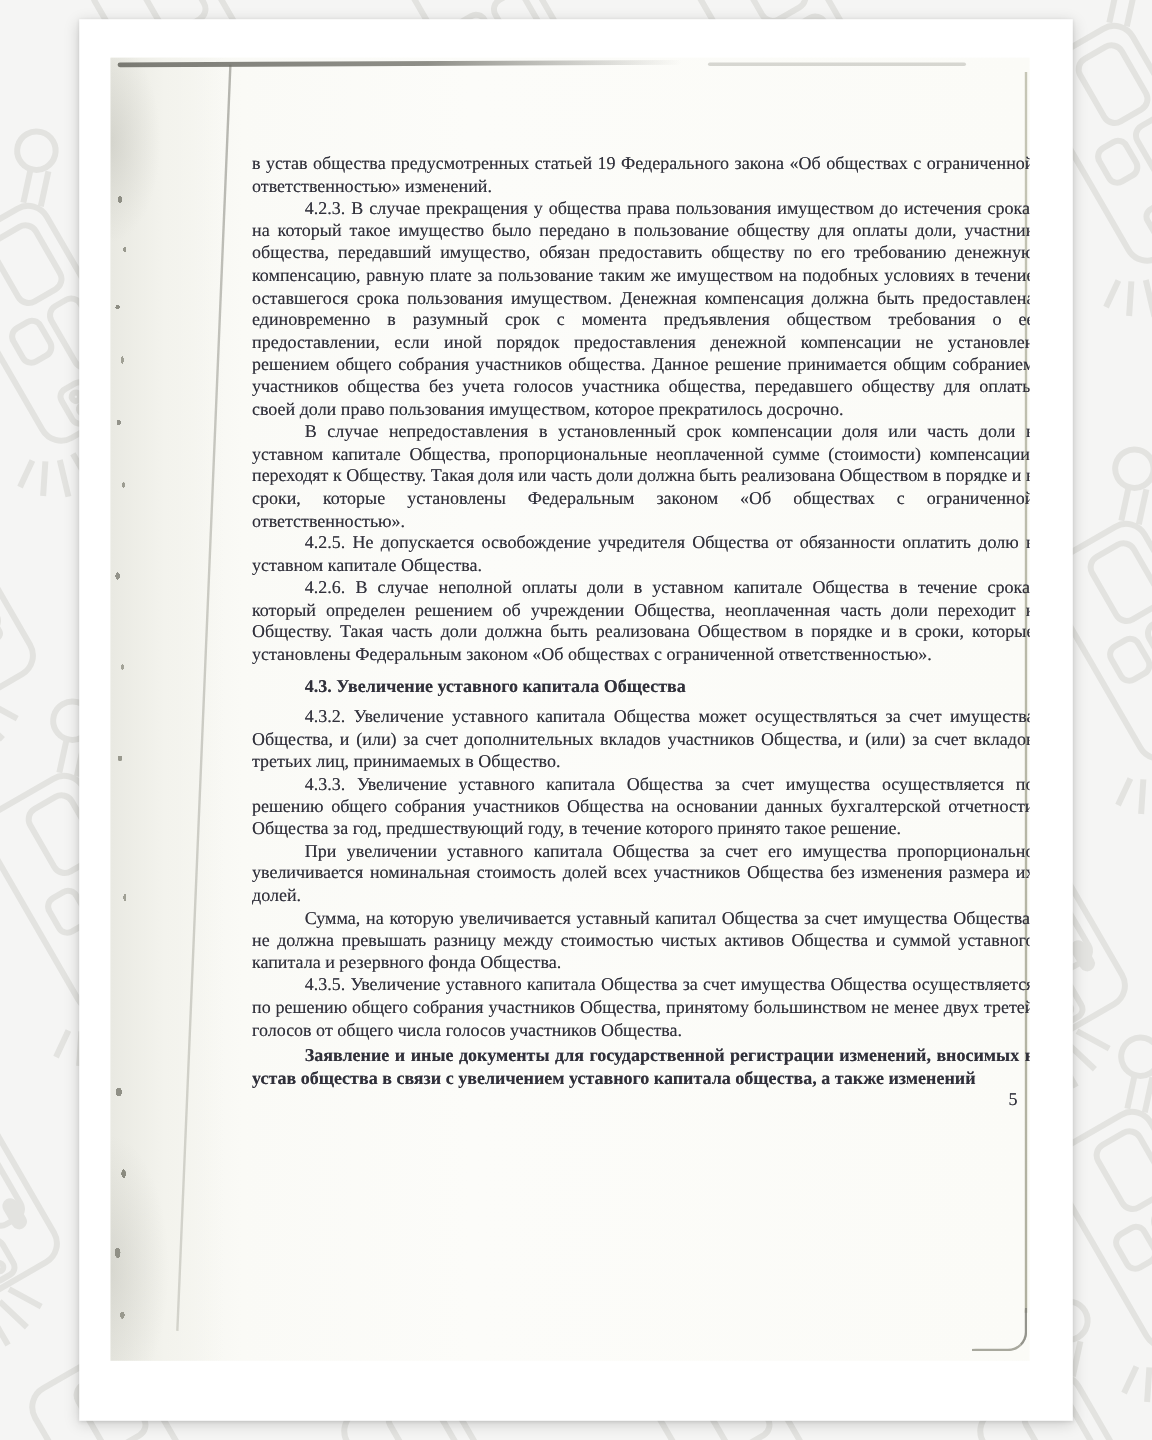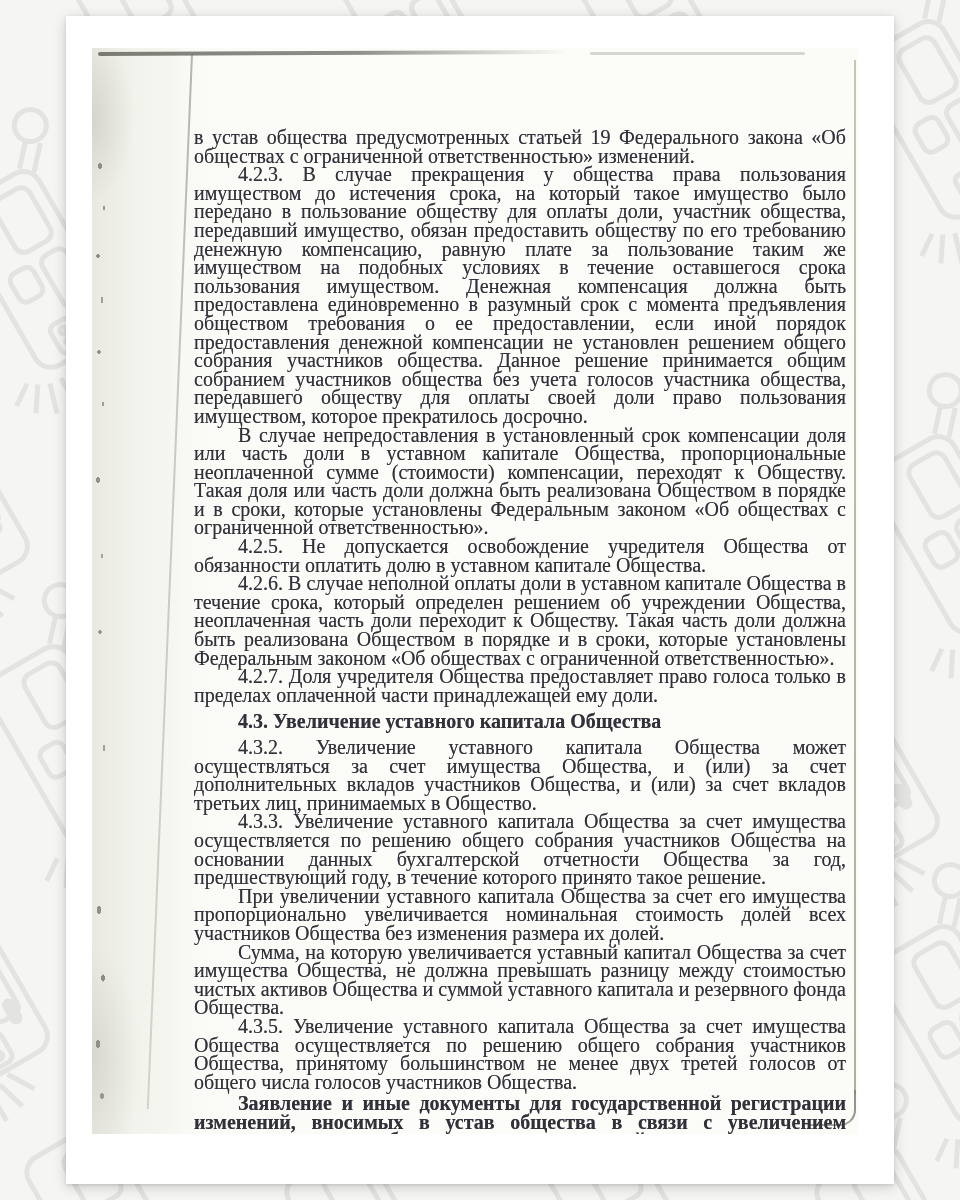--- a/index.html
+++ b/index.html
@@ -65,22 +65,22 @@
     position:absolute;right:2px;top:12px;bottom:40px;width:2px;
     background:linear-gradient(180deg,#c0c0ae,#b1b19e 50%,#a8a895);opacity:.9;
   }
   .corner-br{
     position:absolute;right:2px;bottom:8px;width:44px;height:34px;
     border-right:2px solid #83837a;border-bottom:2px solid #9a9a8e;
     border-bottom-right-radius:16px;opacity:.85;
   }
   
   .doc-body{
-    position:absolute;left:102px;top:80px;width:652px;
-    color:#31313a;font-size:20px;line-height:18.6px;text-align:justify;
+    position:absolute;left:118px;top:80px;width:652px;
+    color:#31313a;font-size:15px;line-height:18.6px;text-align:justify;
     text-shadow:0 0 .5px rgba(49,49,70,.6);
   }
   .doc-body p{margin:0;text-indent:44px;}
   .doc-body p.noindent{text-indent:0;}
   .doc-body p.heading{font-weight:bold;margin-top:8px;margin-bottom:7px;}
   .doc-body p.gap{margin-top:3px;font-weight:bold;}
   .page-number{
     text-align:right;margin-top:7px;padding-right:14px;text-indent:0;
   }
 </style>
@@ -143,21 +143,20 @@
     <div class="edge-right"></div>
     <div class="corner-br"></div>
 
     <div class="doc-body">
 
     <p class=" noindent">в устав общества предусмотренных статьей 19 Федерального закона «Об обществах с ограниченной ответственностью» изменений.</p>
         <p class="">4.2.3. В случае прекращения у общества права пользования имуществом до истечения срока, на который такое имущество было передано в пользование обществу для оплаты доли, участник общества, передавший имущество, обязан предоставить обществу по его требованию денежную компенсацию, равную плате за пользование таким же имуществом на подобных условиях в течение оставшегося срока пользования имуществом. Денежная компенсация должна быть предоставлена единовременно в разумный срок с момента предъявления обществом требования о ее предоставлении, если иной порядок предоставления денежной компенсации не установлен решением общего собрания участников общества. Данное решение принимается общим собранием участников общества без учета голосов участника общества, передавшего обществу для оплаты своей доли право пользования имуществом, которое прекратилось досрочно.</p>
         <p class="">В случае непредоставления в установленный срок компенсации доля или часть доли в уставном капитале Общества, пропорциональные неоплаченной сумме (стоимости) компенсации, переходят к Обществу. Такая доля или часть доли должна быть реализована Обществом в порядке и в сроки, которые установлены Федеральным законом «Об обществах с ограниченной ответственностью».</p>
         <p class="">4.2.5. Не допускается освобождение учредителя Общества от обязанности оплатить долю в уставном капитале Общества.</p>
         <p class="">4.2.6. В случае неполной оплаты доли в уставном капитале Общества в течение срока, который определен решением об учреждении Общества, неоплаченная часть доли переходит к Обществу. Такая часть доли должна быть реализована Обществом в порядке и в сроки, которые установлены Федеральным законом «Об обществах с ограниченной ответственностью».</p>
-        <p class="">4.2.7. Доля учредителя Общества предоставляет право голоса только в пределах оплаченной части принадлежащей ему доли.</p>
         <p class="heading">4.3. Увеличение уставного капитала Общества</p>
         <p class="">4.3.2. Увеличение уставного капитала Общества может осуществляться за счет имущества Общества, и (или) за счет дополнительных вкладов участников Общества, и (или) за счет вкладов третьих лиц, принимаемых в Общество.</p>
         <p class="">4.3.3. Увеличение уставного капитала Общества за счет имущества осуществляется по решению общего собрания участников Общества на основании данных бухгалтерской отчетности Общества за год, предшествующий году, в течение которого принято такое решение.</p>
         <p class="">При увеличении уставного капитала Общества за счет его имущества пропорционально увеличивается номинальная стоимость долей всех участников Общества без изменения размера их долей.</p>
         <p class="">Сумма, на которую увеличивается уставный капитал Общества за счет имущества Общества, не должна превышать разницу между стоимостью чистых активов Общества и суммой уставного капитала и резервного фонда Общества.</p>
         <p class="">4.3.5. Увеличение уставного капитала Общества за счет имущества Общества осуществляется по решению общего собрания участников Общества, принятому большинством не менее двух третей голосов от общего числа голосов участников Общества.</p>
         <p class=" gap">Заявление и иные документы для государственной регистрации изменений, вносимых в устав общества в связи с увеличением уставного капитала общества, а также изменений</p>
         <p class="page-number noindent">5</p>
       </div>
   </div>

